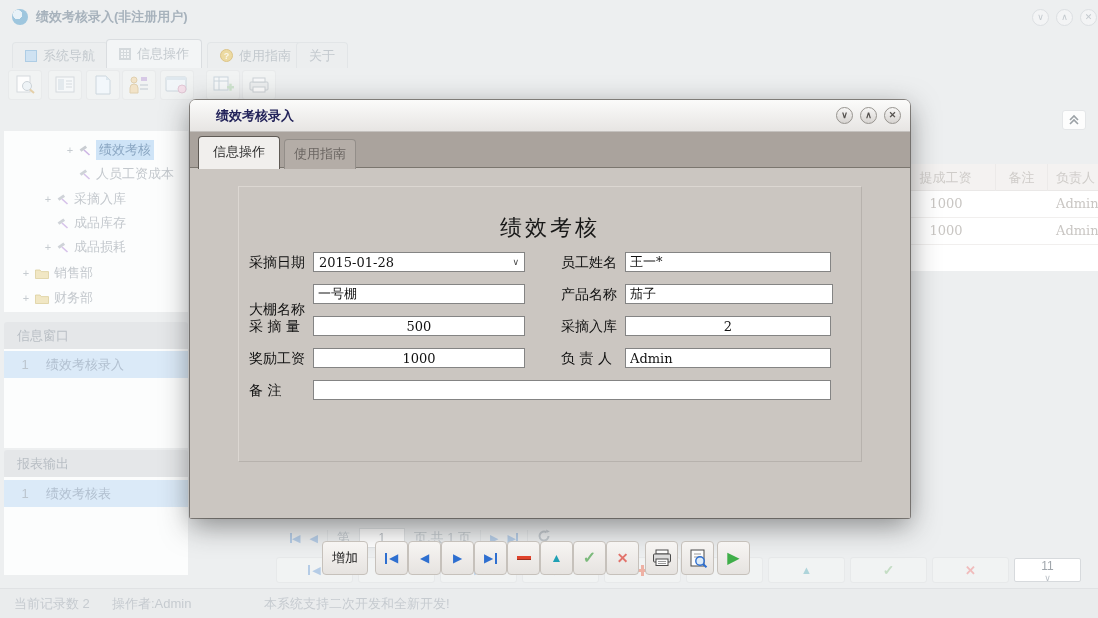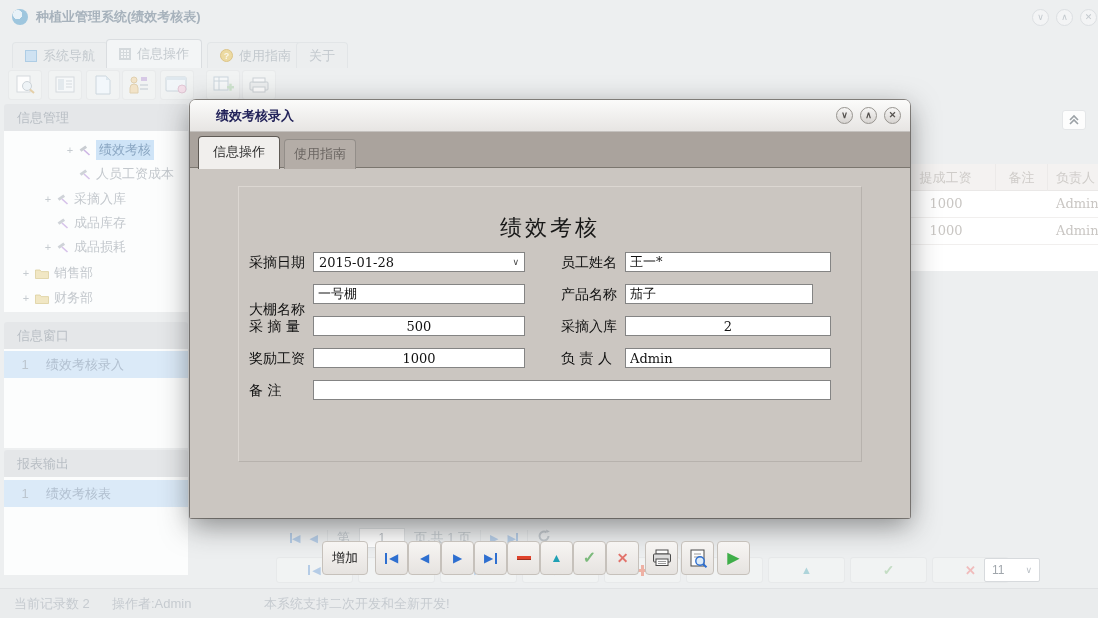--- a/index.html
+++ b/index.html
@@ -103,21 +103,21 @@
   .bn-plus::after { content:""; position:absolute; left:4px; top:0; width:3px; height:11px; background:#eeb1a4; }
   .bn-minus { width:12px; height:3px; background:#f0b6ab; }
 </style>
 </head>
 <body>
 
 <div class="screen">
 
   <div class="abs titlebar">
     <div class="abs app-logo"></div>
-    <div class="abs app-title">种植业管理系统(绩效考核表)</div>
+    <div class="abs app-title">绩效考核录入(非注册用户)</div>
     <div class="abs winbtn" style="left:1032px; top:9px;"><span>∨</span></div>
     <div class="abs winbtn" style="left:1056px; top:9px;"><span>∧</span></div>
     <div class="abs winbtn" style="left:1080px; top:9px;"><span>✕</span></div>
   </div>
 
   <div class="abs mtab" style="left:12px;">
     <span class="ic-navsq"></span>
     <span>系统导航</span>
   </div>
   <div class="abs mtab active" style="left:106px;">
@@ -180,23 +180,20 @@
       </svg>
   </div>
   <div class="abs tbtn" style="left:242px;">
     <svg width="22" height="18" viewBox="0 0 22 18">
         <rect x="2" y="6" width="18" height="8" rx="1" fill="#eceeef" stroke="#ccd1d5"></rect>
         <rect x="5" y="2" width="12" height="4" fill="#f8f9fa" stroke="#ccd1d5"></rect>
         <rect x="5" y="11" width="12" height="5" fill="#fdfdfd" stroke="#ccd1d5"></rect>
       </svg>
   </div>
 
-  <div class="abs acc-h" style="top:104px;">
-    <span>信息管理</span>
-  </div>
   <div class="abs panel" style="top:131px; height:181px;">
     <div class="tree-row" style="left:62px; top:7px;">
       <span class="expander">+</span>
       <svg width="12" height="12" viewBox="0 0 12 12">
           <rect x="1" y="3.4" width="7" height="3" fill="#c9cdd2" transform="rotate(-35 4 5)"></rect>
           <line x1="5" y1="6" x2="10.5" y2="11" stroke="#cdb5e4" stroke-width="1.6"></line>
         </svg>
       <span class="sel-label">绩效考核</span>
     </div>
     <div class="tree-row" style="left:75px; top:31px;">
@@ -340,21 +337,21 @@
     </div>
   <div class="abs bnav" style="left:768px; width:77px;">
       <span style="color:#aed4da; font-size:11px;">▲</span>
     </div>
   <div class="abs bnav" style="left:850px; width:77px;">
       <span style="color:#c4ddc4; font-size:14px; font-weight:bold;">✓</span>
     </div>
   <div class="abs bnav" style="left:932px; width:77px;">
       <span style="color:#f0bcbc; font-size:13px; font-weight:bold;">✕</span>
     </div>
-  <div class="abs sel-box" style="left:984px; top:558px; width:56px; height:24px;">
+  <div class="abs sel-box" style="left:1014px; top:558px; width:67px; height:24px;flex-direction:column;">
     <span>11</span>
     <span style="font-size:9px; color:#b9bfc5;">∨</span>
   </div>
 
   <div class="abs statusbar">
     <span class="status-txt" style="left:14px;">当前记录数 2</span>
     <span class="status-txt" style="left:112px;">操作者:Admin</span>
     <span class="status-txt" style="left:228px;margin-left:36px;">本系统支持二次开发和全新开发!</span>
   </div>
 
@@ -377,21 +374,21 @@
         <div class="fselect" style="left:74px; top:65px; width:212px;text-align:center;">
           <span>2015-01-28</span>
           <span class="fsel-chev">∨</span>
         </div>
         <span class="flabel" style="left:322px; top:65px;">员工姓名</span>
         <input class="finput" style="left: 386px; top: 65px; width: 206px;" value="王一*">
 
         <span class="flabel" style="left:10px; top:112px;">大棚名称</span>
         <input class="finput" style="left: 74px; top: 97px; width: 212px;" value="一号棚">
         <span class="flabel" style="left:322px; top:97px;">产品名称</span>
-        <input class="finput" style="left: 386px; top: 97px; width: 188px;" value="茄子">
+        <input class="finput" style="left: 386px; top: 97px; width: 208px;" value="茄子">
 
         <span class="flabel" style="left:10px; top:129px;">采 摘 量</span>
         <input class="finput num" style="left: 74px; top: 129px; width: 212px;" value="500">
         <span class="flabel" style="left:322px; top:129px;">采摘入库</span>
         <input class="finput num" style="left: 386px; top: 129px; width: 206px;" value="2">
 
         <span class="flabel" style="left:10px; top:161px;">奖励工资</span>
         <input class="finput num" style="left: 74px; top: 161px; width: 212px;" value="1000">
         <span class="flabel" style="left:322px; top:161px;">负 责 人</span>
         <input class="finput" style="left: 386px; top: 161px; width: 206px;" value="Admin">

